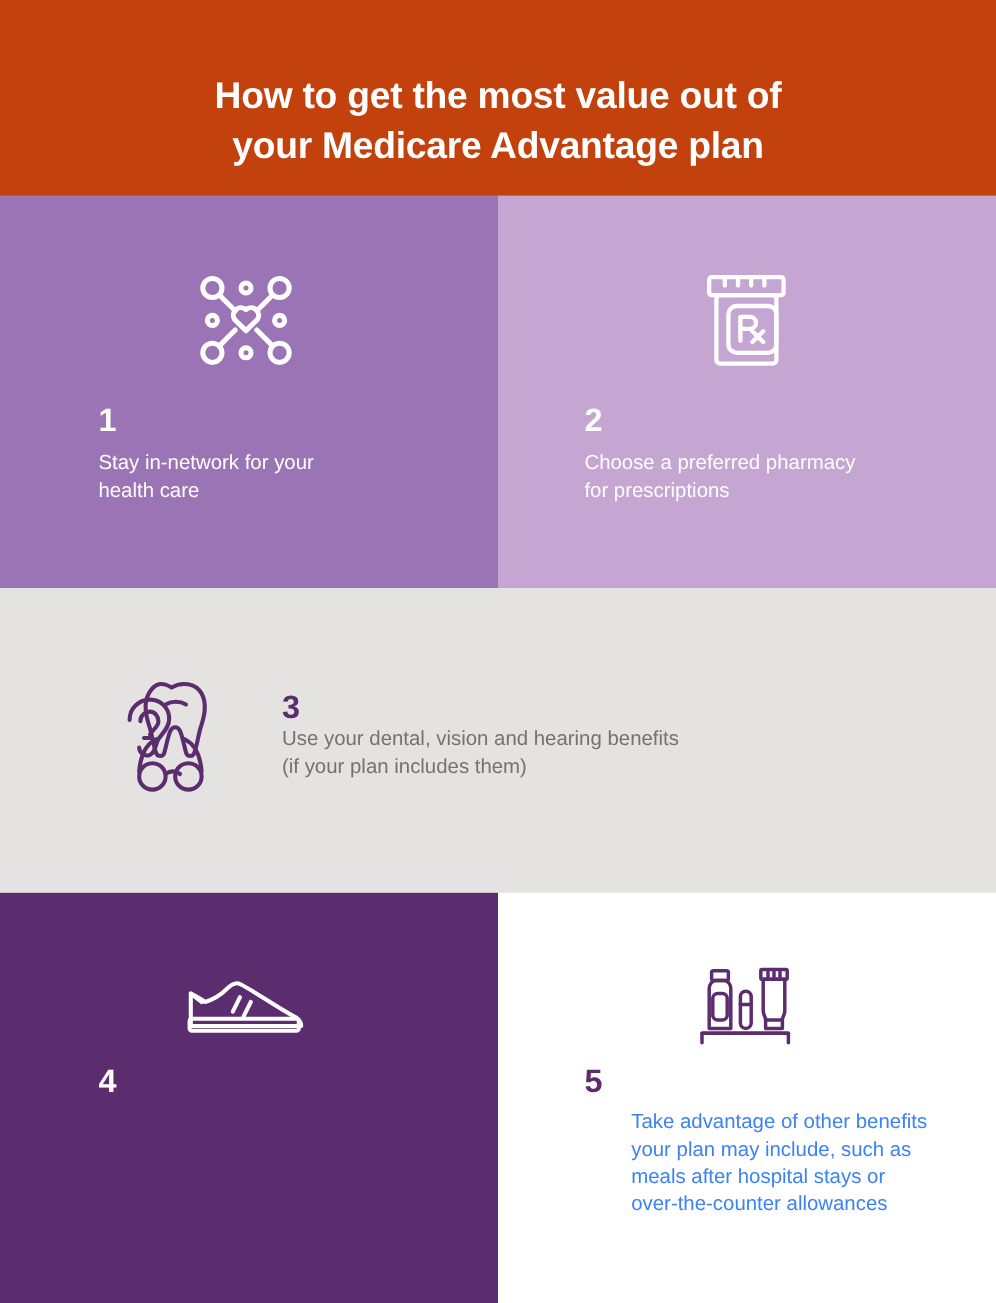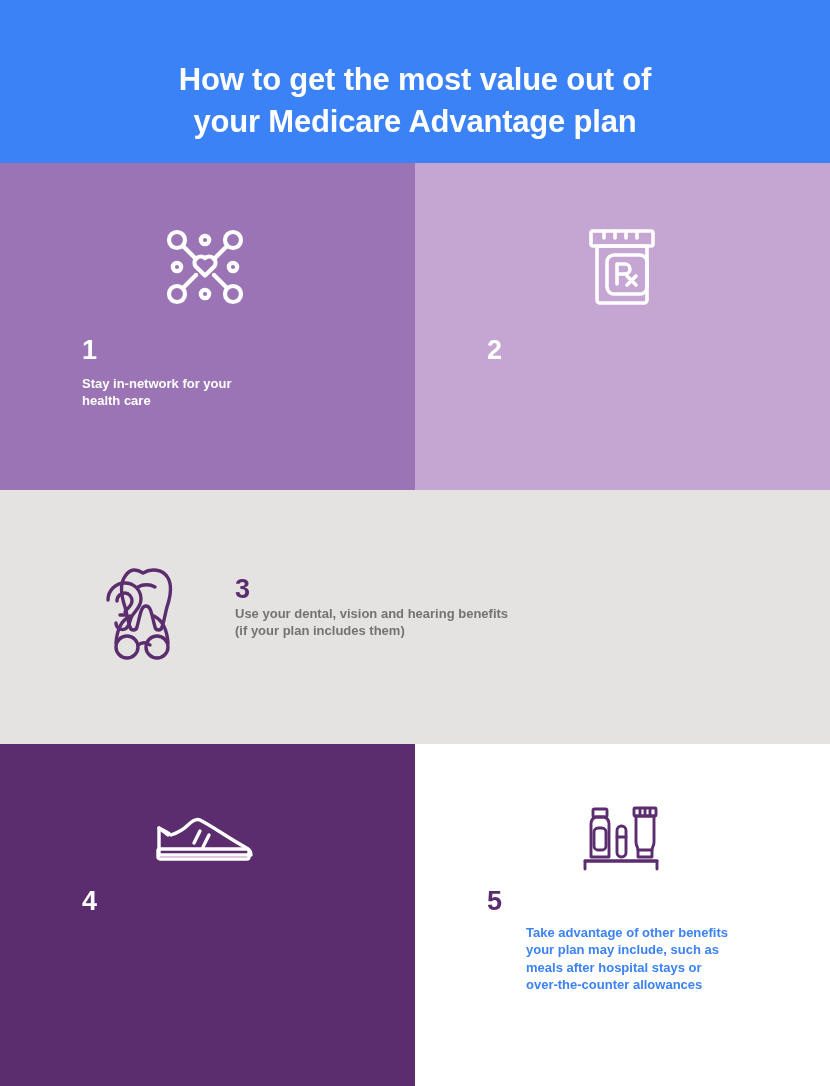--- a/index.html
+++ b/index.html
@@ -19,21 +19,21 @@
     background: #ffffff;
   }
 
   
   .header {
     position: absolute;
     left: 0;
     top: 0;
     width: 830px;
     height: 201px;
-    background: #3b82f6;
+    background: #c2410c;
     display: flex;
     align-items: center;
     justify-content: center;
   }
   .header-title {
     color: #ffffff;
     font-size: 31px;
     font-weight: bold;
     line-height: 1.33;
     text-align: center;
@@ -61,24 +61,23 @@
   }
   .step-num {
     position: absolute;
     font-size: 27px;
     font-weight: bold;
     line-height: 1;
     letter-spacing: 0.3px;
   }
   .step-text {
     position: absolute;
-    font-size: 13px;
+    font-size: 17px;
     line-height: 1.34;
     white-space: pre-line;
-    font-weight: bold;
   }
 
   
   .p1-icon  { left: 163px; top: 226px; width: 84px; height: 82px; }
   .p1-num   { left: 82px;  top: 337px; color: #ffffff; }
   .p1-text  { left: 82px;  top: 375px; width: 300px; color: #ffffff; }
 
   
   .p2-icon  { left: 585px; top: 226px; width: 74px; height: 82px; }
   .p2-num   { left: 487px; top: 337px; color: #ffffff; }
@@ -141,20 +140,22 @@
       <line x1="30" y1="5" x2="30" y2="12"></line>
       <line x1="41" y1="5" x2="41" y2="12"></line>
       <line x1="52" y1="5" x2="52" y2="12"></line>
       <rect x="12" y="20" width="50" height="57" rx="3"></rect>
       <rect x="22" y="29" width="40" height="39" rx="7"></rect>
       <path d="M32 38 h8 a5 5 0 0 1 0 10 h-8 v-10 M32 48 v10"></path>
       <path d="M42 50 l9 9 M51 50 l-9 9"></path>
     </svg>
   </div>
   <div class="step-num p2-num">2</div>
+  <div class="step-text p2-text">Choose a preferred pharmacy
+for prescriptions</div>
 
   <div class="panel panel-3"></div>
   <div class="icon-wrap p3-icon">
     <svg width="88" height="100" viewBox="0 0 88 100" fill="none" stroke="#5C2D6E" stroke-width="3.4" stroke-linecap="round" stroke-linejoin="round">
 
       <path d="M47 10 c8 -5 20 -4 25 5 c5 9 2 20 -1 29 c-2 7 -3 15 -5 20 c-1 4 -6 4 -7 0 c-2 -7 -3 -14 -5 -18 c-2 -4 -6 -4 -8 0 c-2 4 -3 11 -5 18 c-1 4 -6 4 -7 0 c-2 -5 -3 -13 -5 -20 c-3 -9 -6 -20 -1 -29 c5 -9 11 -10 19 -5 Z"></path>
       <path d="M42 24 c5 -3 12 -3 17 0"></path>
 
       <path d="M12 37 c0 -10 8 -17 17 -17 c9 0 16 7 16 16 c0 8 -6 12 -9 17 c-3 5 -2 11 -7 13 c-5 2 -9 -2 -9 -6"></path>
       <path d="M21 38 c0 -5 4 -8 8 -8 c4 0 7 4 7 8 c0 5 -5 7 -7 11"></path>

